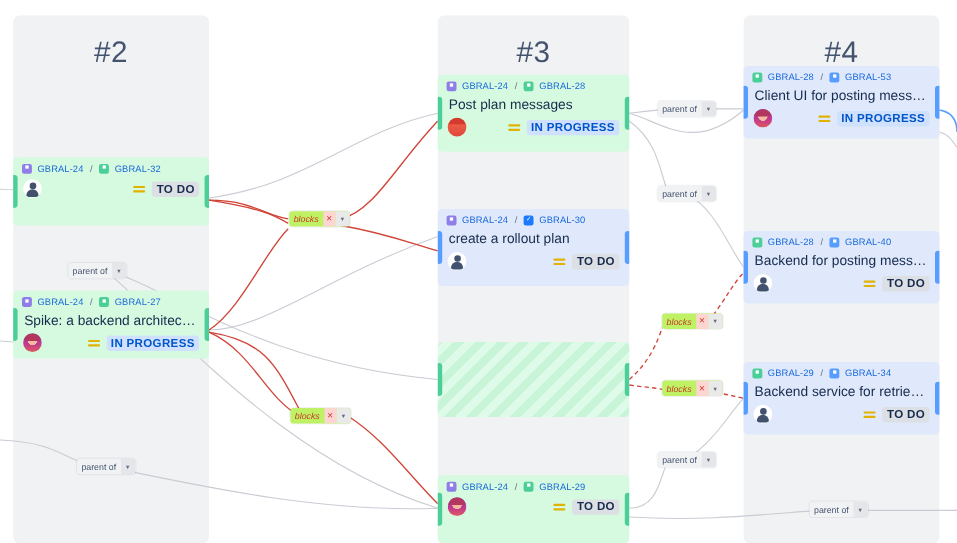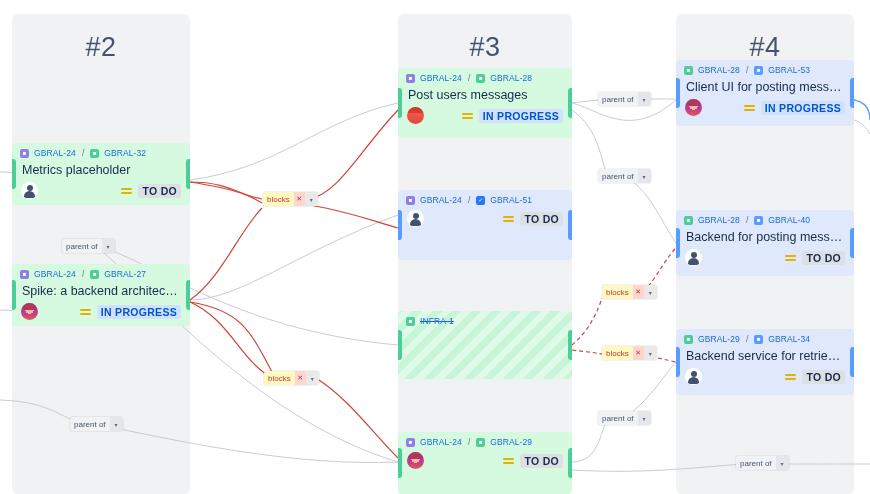--- a/index.html
+++ b/index.html
@@ -78,21 +78,21 @@
   .edge-label{
     position:absolute;display:flex;align-items:stretch;border-radius:3px;overflow:hidden;
     font-size:8px;height:14px;box-shadow:0 0 0 1px rgba(9,30,66,.06);
   }
   .edge-label .txt{display:flex;align-items:center;padding:0 4px;white-space:nowrap;}
   .edge-label .x{display:flex;align-items:center;justify-content:center;width:11px;font-size:7px;}
   .edge-label .chev{display:flex;align-items:center;justify-content:center;width:13px;font-size:6px;}
   .edge-label.parent{background:#f1f2f4;}
   .edge-label.parent .txt{color:#44546f;}
   .edge-label.parent .chev{background:#e4e6ea;color:#5e6c84;}
-  .edge-label.blocks{background:#fef9c3;}
+  .edge-label.blocks{background:#bef264;font-style:italic;}
   .edge-label.blocks .txt{color:#c9372c;}
   .edge-label.blocks .x{color:#c9372c;background:#ffd5d2;}
   .edge-label.blocks .chev{background:#e9e9e9;color:#5e6c84;}
 </style>
 </head>
 <body>
 
 <div id="canvas">
 
   <div class="column" style="left:12px;top:14px;width:178px;height:480px;">
@@ -154,21 +154,20 @@
   <div class="card green" style="left:12px;top:143px;width:178px;height:62px;">
     <span class="handle left"></span>
     <span class="handle right"></span>
     <div class="card-key">
       <span class="type-icon ti-epic">■</span>
       <a class="key-link">GBRAL-24</a>
       <span class="key-sep">/</span>
       <span class="type-icon ti-story">■</span>
       <a class="key-link">GBRAL-32</a>
     </div>
-    <div class="card-title">Metrics placeholder</div>
     <div class="card-foot">
       <span class="avatar anon">
           <i class="head"></i>
           <i class="body"></i>
         </span>
       <span class="foot-right">
         <span class="prio">
             <i></i>
             <i></i>
           </span>
@@ -205,21 +204,21 @@
   <div class="card green" style="left:398px;top:68px;width:174px;height:70px;">
     <span class="handle left"></span>
     <span class="handle right"></span>
     <div class="card-key">
       <span class="type-icon ti-epic">■</span>
       <a class="key-link">GBRAL-24</a>
       <span class="key-sep">/</span>
       <span class="type-icon ti-story">■</span>
       <a class="key-link">GBRAL-28</a>
     </div>
-    <div class="card-title">Post users messages</div>
+    <div class="card-title">Post plan messages</div>
     <div class="card-foot">
       <span class="avatar person2">
           <i class="hair"></i>
         </span>
       <span class="foot-right">
         <span class="prio">
             <i></i>
             <i></i>
           </span>
         <span class="status inprogress">IN PROGRESS</span>
@@ -228,44 +227,41 @@
   </div>
 
   <div class="card blue" style="left:398px;top:190px;width:174px;height:70px;">
     <span class="handle left"></span>
     <span class="handle right"></span>
     <div class="card-key">
       <span class="type-icon ti-epic">■</span>
       <a class="key-link">GBRAL-24</a>
       <span class="key-sep">/</span>
       <span class="type-icon ti-task">✓</span>
-      <a class="key-link">GBRAL-51</a>
-    </div>
+      <a class="key-link">GBRAL-30</a>
+    </div>
+    <div class="card-title">create a rollout plan</div>
     <div class="card-foot">
       <span class="avatar anon">
           <i class="head"></i>
           <i class="body"></i>
         </span>
       <span class="foot-right">
         <span class="prio">
             <i></i>
             <i></i>
           </span>
         <span class="status todo">TO DO</span>
       </span>
     </div>
   </div>
 
   <div class="card striped strike" style="left:398px;top:311px;width:174px;height:68px;">
     <span class="handle left"></span>
     <span class="handle right"></span>
-    <div class="card-key">
-      <span class="type-icon ti-story">■</span>
-      <a class="key-link">INFRA-1</a>
-    </div>
   </div>
 
   <div class="card green" style="left:398px;top:432px;width:174px;height:62px;">
     <span class="handle left"></span>
     <span class="handle right"></span>
     <div class="card-key">
       <span class="type-icon ti-epic">■</span>
       <a class="key-link">GBRAL-24</a>
       <span class="key-sep">/</span>
       <span class="type-icon ti-story">■</span>

